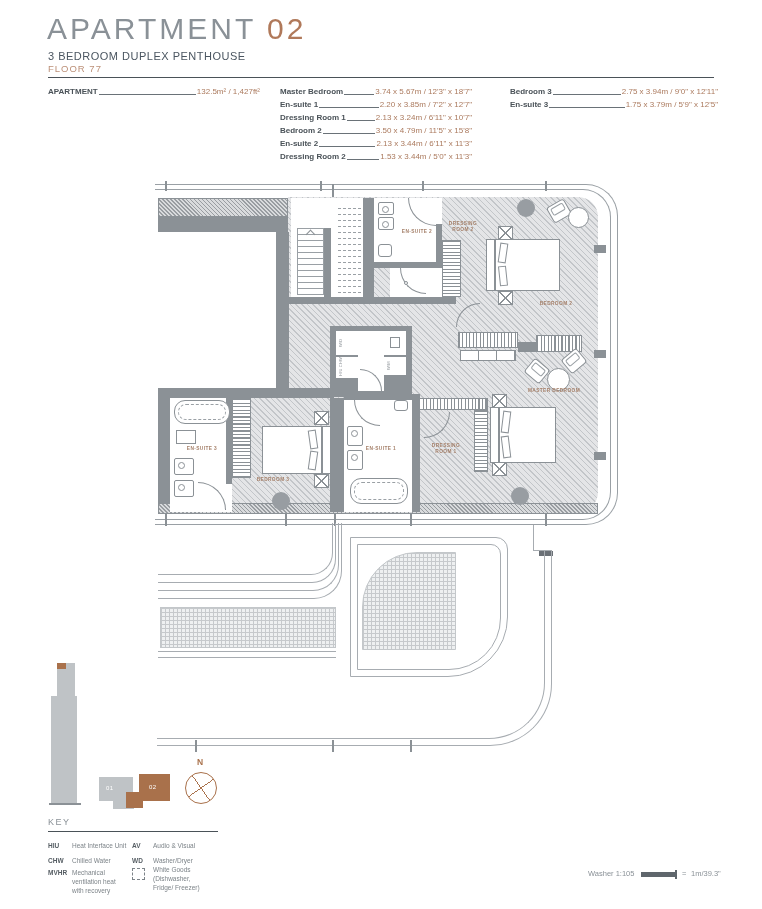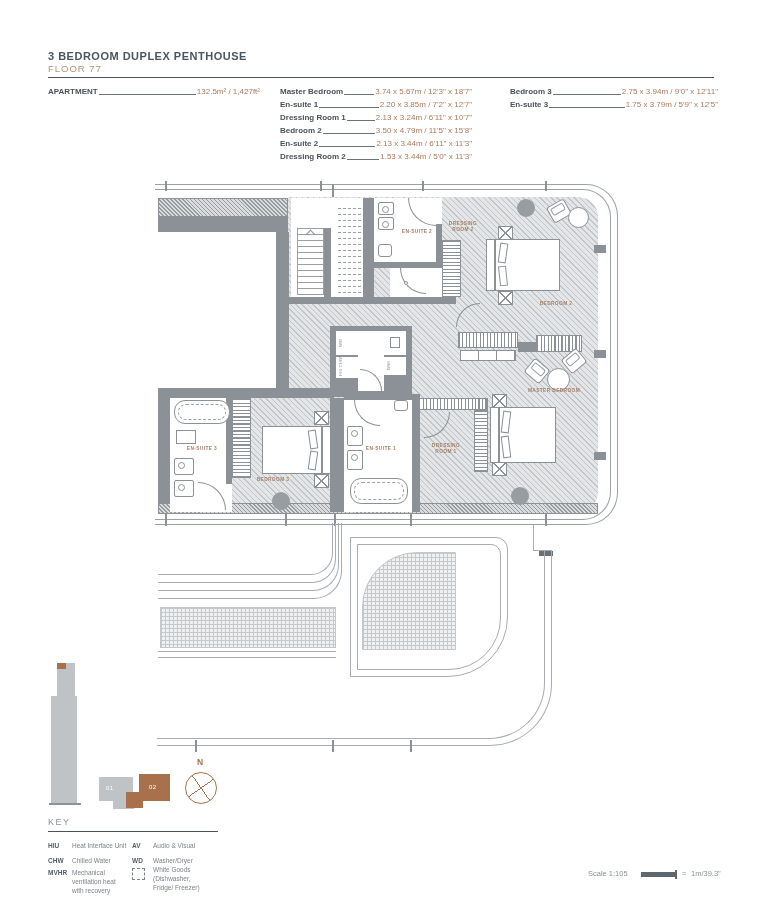--- a/index.html
+++ b/index.html
@@ -2,21 +2,21 @@
 <html><head>
 <meta charset="utf-8">
 <style>
   html,body{margin:0;padding:0;background:#fff;}
   .page{position:relative;width:762px;height:909px;background:#fff;overflow:hidden;
         font-family:"Liberation Sans",sans-serif;color:#4a5258;}
   .abs{position:absolute;box-sizing:border-box;}
   
   .title{font-size:30px;font-weight:400;letter-spacing:3px;color:#8a9197;}
   .title .num{color:#b0795a;}
-  .subtitle{font-size:11px;font-weight:bold;letter-spacing:.5px;color:#4a5560;}
+  .subtitle{font-size:11px;font-weight:normal;letter-spacing:.5px;color:#4a5560;}
   .floorline{font-size:9.5px;letter-spacing:1px;color:#bc9078;}
   .rule{border-top:1.5px solid #4a5258;}
   .dim-row{display:flex;align-items:flex-end;height:13px;font-size:8px;}
   .dim-row .lab{white-space:nowrap;color:#4a5258;font-weight:bold;}
   .dim-row .leader{flex:1;border-bottom:.5px solid #6a7278;margin:0 1px 1px 1px;}
   .dim-row .val{white-space:nowrap;color:#ab7a5e;}
   .roomlabel{font-size:4.8px;font-weight:bold;letter-spacing:.4px;color:#a5806a;
              text-align:center;line-height:1.25;}
   .tinylabel{font-size:4px;color:#8b9196;writing-mode:vertical-rl;transform:rotate(180deg);
              text-align:center;letter-spacing:.2px;}
@@ -75,20 +75,24 @@
   .keydesc{font-size:6.5px;color:#7c8388;line-height:1.35;}
   .wg-icon{border:1px dashed #7c8388;}
   .scaletext{font-size:7.5px;color:#8a9197;}
   .scalebar{background:#5f666c;}
 </style>
 </head>
 <body>
 
 <div class="page">
 
+  <div class="abs title" style="left:47px;top:12px;">
+    <span>APARTMENT</span>
+    <span class="num">02</span>
+  </div>
   <div class="abs subtitle" style="left:48px;top:50px;">3 BEDROOM DUPLEX PENTHOUSE</div>
   <div class="abs floorline" style="left:48px;top:63px;">FLOOR 77</div>
   <div class="abs rule" style="left:48px;top:77px;width:666px;"></div>
 
   <div class="abs" style="left:48px;top:83px;width:212px;">
     <div class="dim-row">
       <span class="lab">APARTMENT</span>
       <span class="leader"></span>
       <span class="val">132.5m² / 1,427ft²</span>
     </div>
@@ -306,19 +310,19 @@
   <div class="abs keydesc" style="left:153px;top:842px;width:60px;">Audio &amp; Visual</div>
   <div class="abs keyabbr" style="left:48px;top:857px;">CHW</div>
   <div class="abs keydesc" style="left:72px;top:857px;width:58px;">Chilled Water</div>
   <div class="abs keyabbr" style="left:132px;top:857px;">WD</div>
   <div class="abs keydesc" style="left:153px;top:857px;width:60px;">Washer/Dryer</div>
   <div class="abs keyabbr" style="left:48px;top:869px;">MVHR</div>
   <div class="abs keydesc" style="left:72px;top:869px;width:54px;">Mechanical ventilation heat with recovery</div>
   <div class="abs wg-icon" style="left:132px;top:868px;width:13px;height:12px;"></div>
   <div class="abs keydesc" style="left:153px;top:866px;width:48px;">White Goods (Dishwasher, Fridge/ Freezer)</div>
 
-  <div class="abs scaletext" style="left:588px;top:869px;">Scale 1:105</div>
+  <div class="abs scaletext" style="left:588px;top:869px;">Washer 1:105</div>
   <div class="abs scalebar" style="left:641px;top:872px;width:34px;height:5px;"></div>
   <div class="abs" style="left:675px;top:870px;width:2px;height:9px;background:#5f666c;"></div>
   <div class="abs scaletext" style="left:682px;top:869px;">=</div>
   <div class="abs scaletext" style="left:691px;top:869px;">1m/39.3"</div>
 
 </div>
 
 </body></html>

